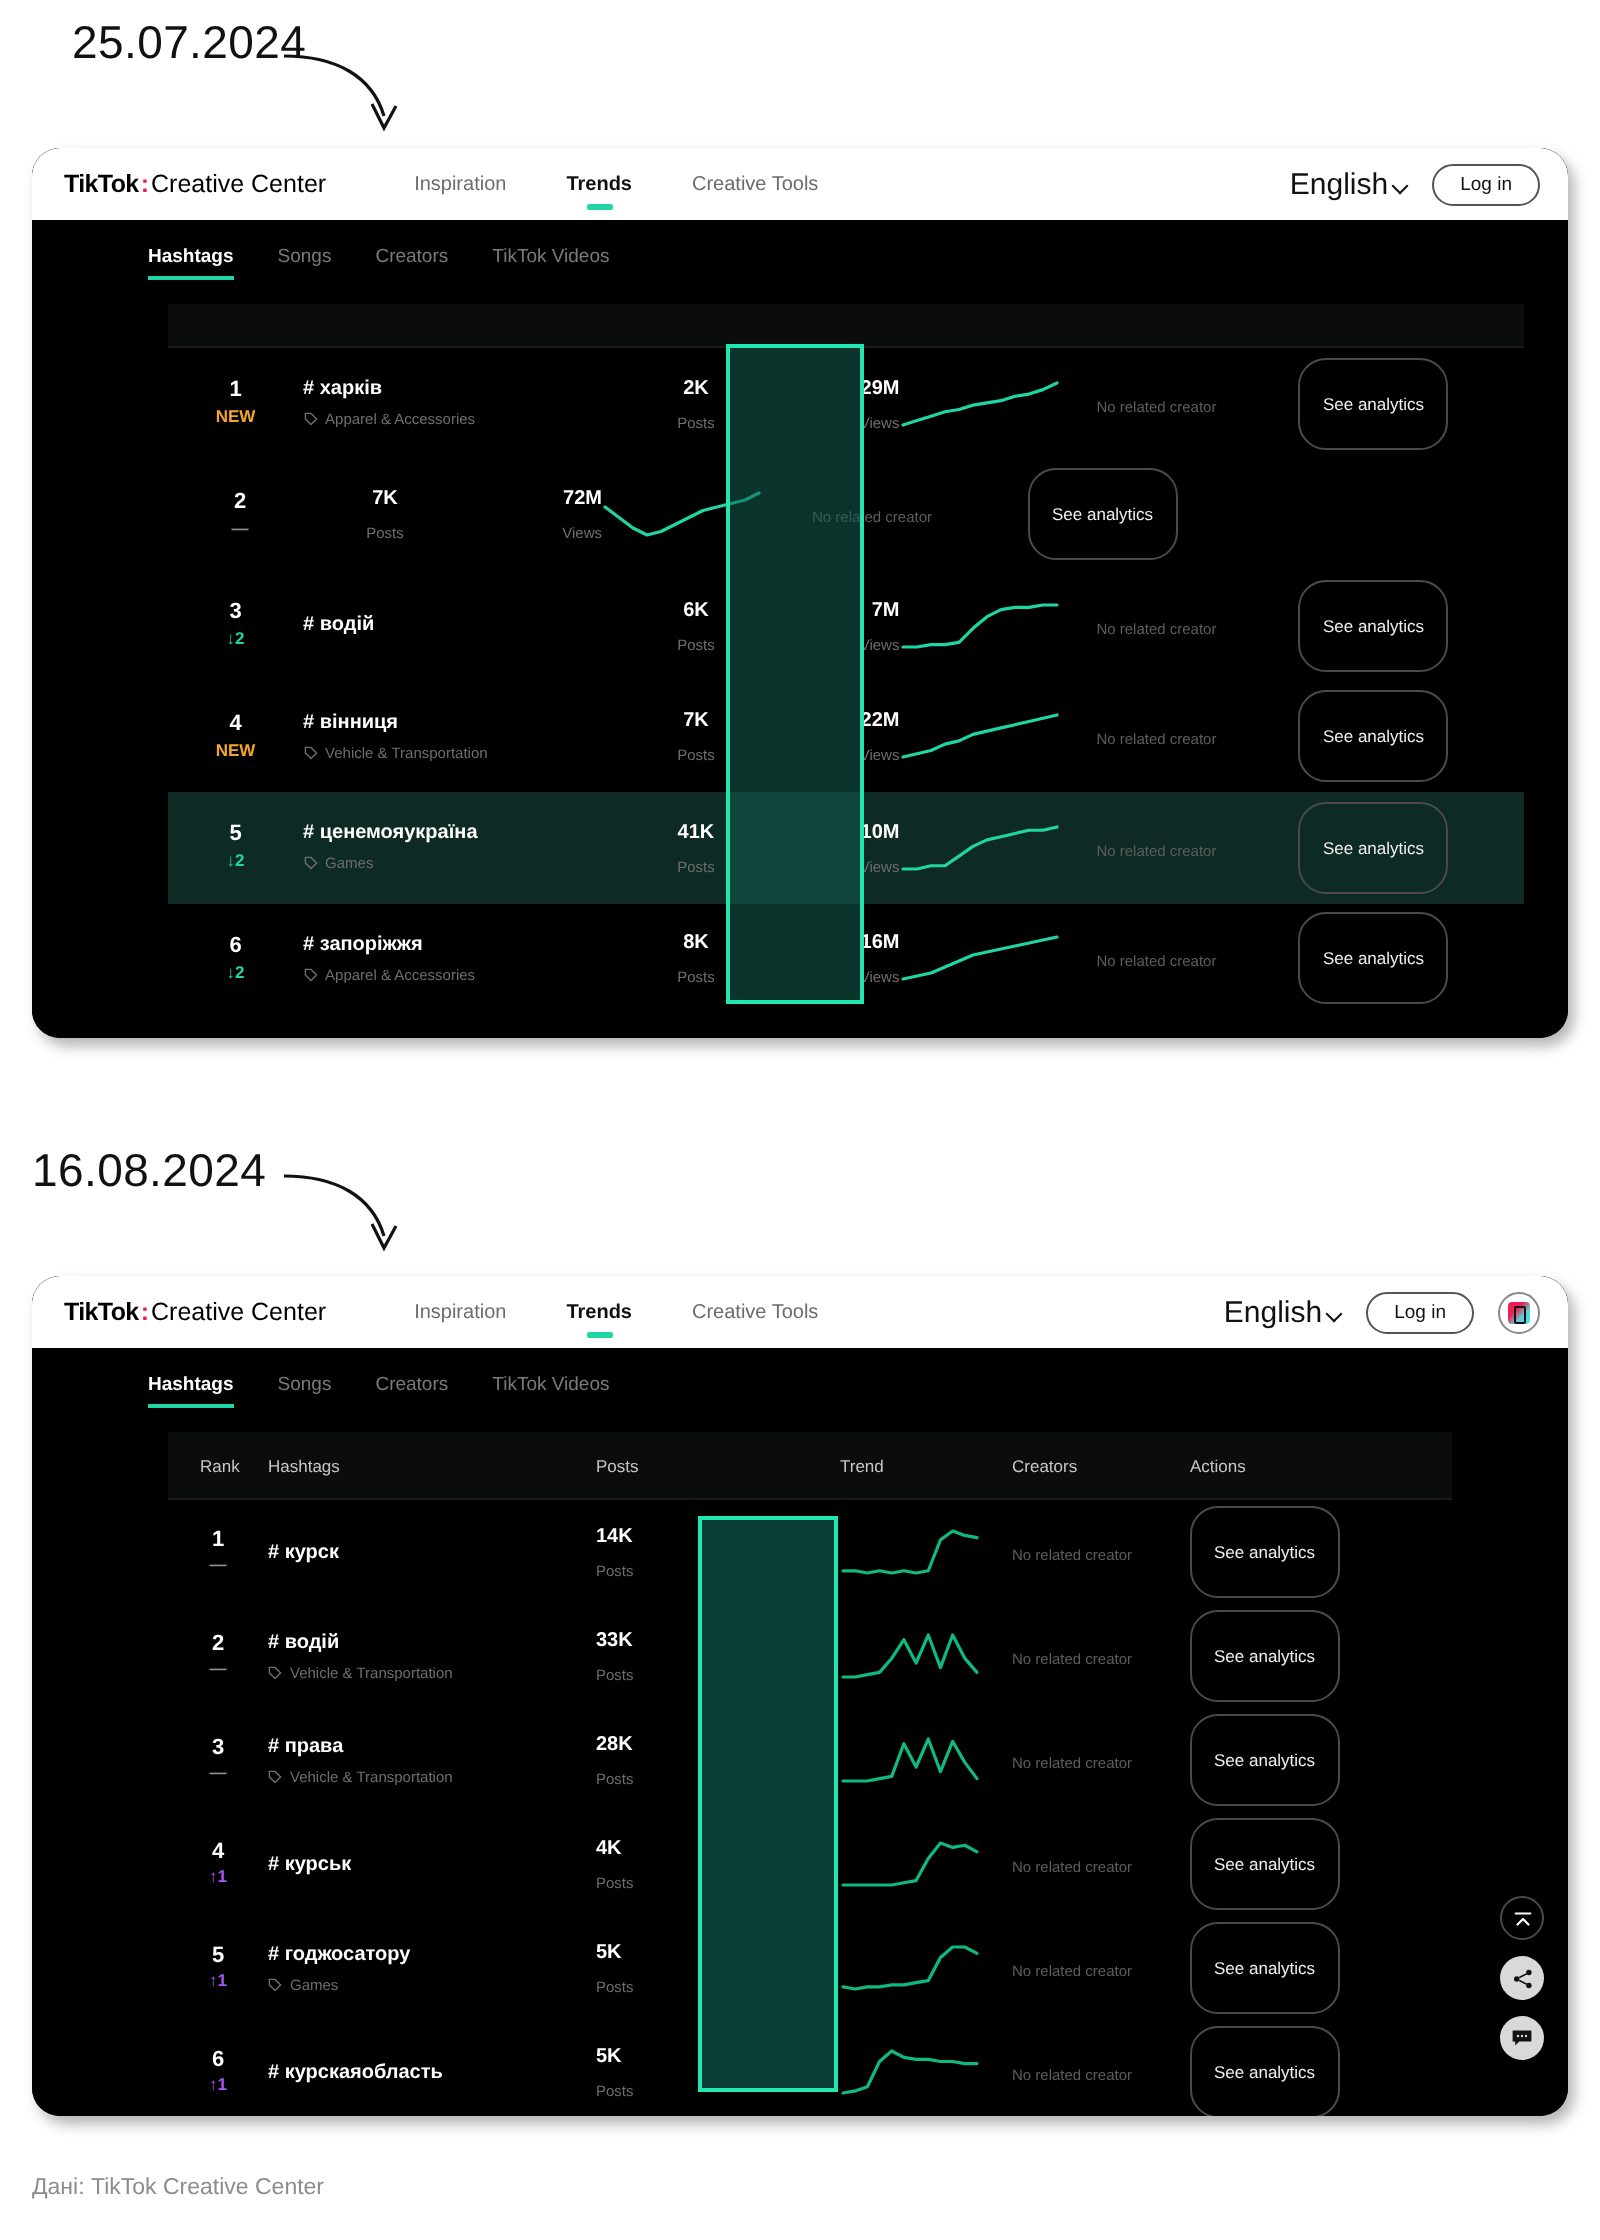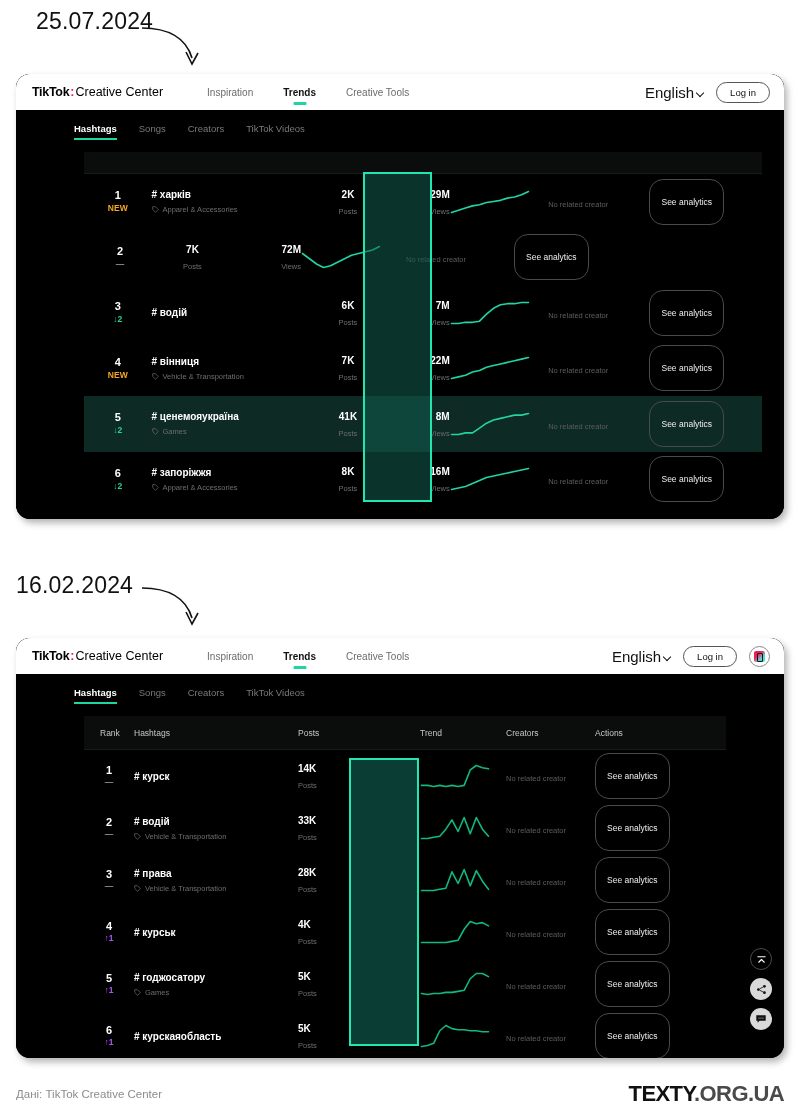--- a/index.html
+++ b/index.html
@@ -371,21 +371,21 @@
                   <path d="M1 1h4l4 4-4 4-4-4z" fill="none" stroke="#6e6e6e" stroke-width="1"></path>
                 </svg>
               <span>Games</span>
             </div>
           </div>
           <div class="c-posts">
             <div class="metric-val">41K</div>
             <div class="metric-lbl">Posts</div>
           </div>
           <div class="c-views">
-            <div class="metric-val">8M</div>
+            <div class="metric-val">10M</div>
             <div class="metric-lbl">Views</div>
           </div>
           <div class="c-trend">
             <svg class="spark" width="80" height="26" viewBox="0 0 80 26">
               <polyline class="spark-line" points="1.50,23.50 8.50,23.50 15.50,21.88 22.50,21.88 29.50,17.04 36.50,12.19 43.50,8.96 50.50,7.35 57.50,5.73 64.50,4.12 71.50,4.12 78.50,2.50" fill="none" stroke="#20d5a4" stroke-width="1.6" stroke-linejoin="round" stroke-linecap="round"></polyline>
             </svg>
           </div>
           <div class="c-creator">
             <span class="creator-txt">No related creator</span>
           </div>
@@ -429,21 +429,21 @@
           </div>
         </div>
 
       </div>
 
       <div class="hl-box" style="left:347px; top:98px; width:69px; height:330px;"></div>
 
     </div>
   </div>
 
-  <div class="date-label" style="left:16px; top:572px;">16.02.2024</div>
+  <div class="date-label" style="left:16px; top:572px;">16.08.2024</div>
   <svg class="arrow-svg" style="left:140px; top:582px;" width="70" height="48">
     <path d="M2,6 C28,6 46,16 52,36" stroke="#111" stroke-width="1.6" fill="none"></path>
     <path d="M46,30 L52,42 L58,31" stroke="#111" stroke-width="1.6" fill="none"></path>
   </svg>
 
   <div class="panel" style="left:16px; top:638px; width:768px; height:420px;">
     <div class="panel-inner">
 
       <div class="topnav">
         <div class="brand">
@@ -678,17 +678,14 @@
             <circle cx="6" cy="5" r="0.6" fill="#d9d9d9"></circle>
             <circle cx="8" cy="5" r="0.6" fill="#d9d9d9"></circle>
           </svg>
         </div>
       </div>
 
     </div>
   </div>
 
   <div class="footer-note">Дані: TikTok Creative Center</div>
-  <div class="footer-logo">
-    <span>TEXTY</span><span class="grey">.ORG.UA</span>
-  </div>
 
 </div>
 
 </body></html>

